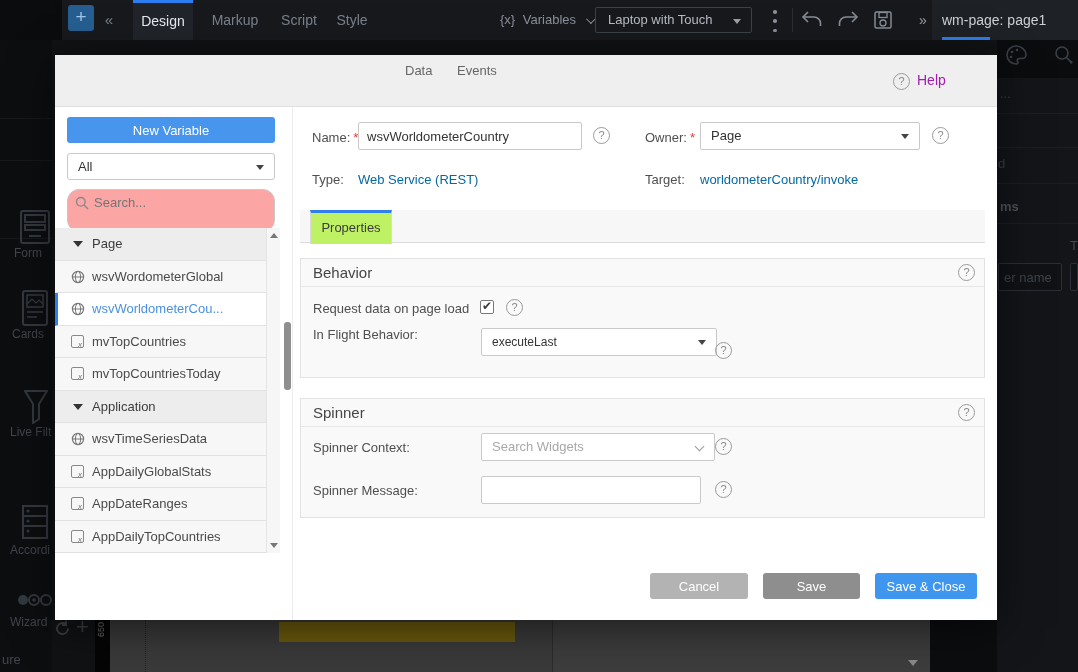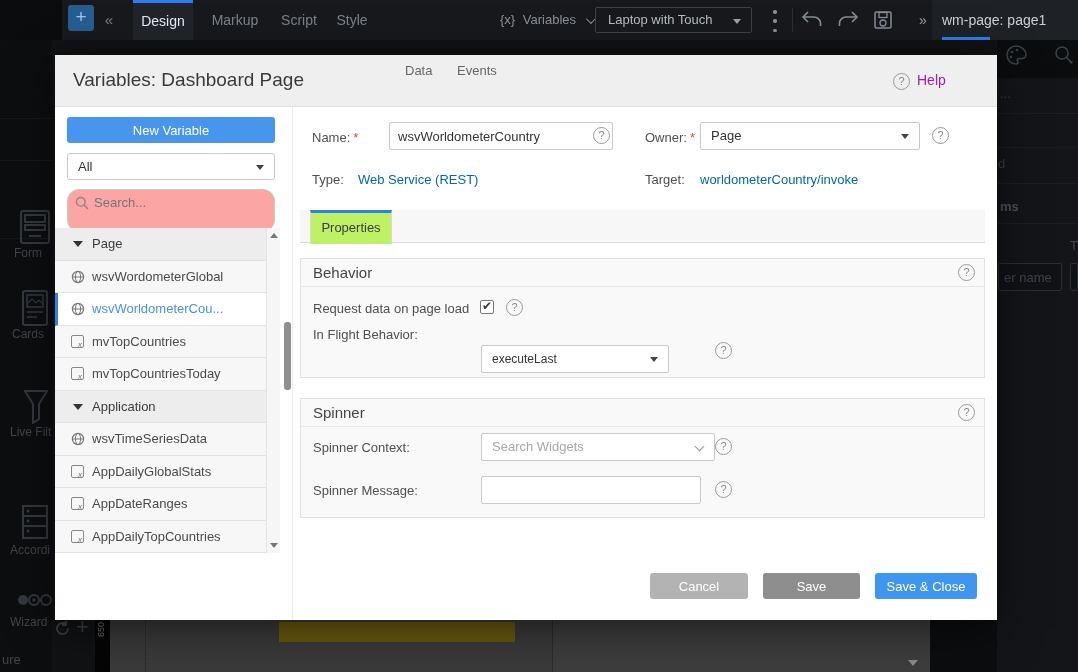--- a/index.html
+++ b/index.html
@@ -288,21 +288,20 @@
     <div class="rp-hline" style="top:145px;"></div>
     <span class="rp-frag" style="left:73px;top:160px;color:#45494f;">T</span>
     <div class="rp-box" style="left:1px;top:185px;width:64px;height:28px;">
       <span class="rp-frag" style="left:5px;top:6px;color:#3f444b;">er name</span>
     </div>
     <div class="rp-box" style="left:73px;top:185px;width:8px;height:28px;"></div>
   </div>
 
   <div class="dialog">
     <div class="dlg-header">
-      <div class="dlg-title">Variables: Dashboard Page</div>
       <span class="help-circ dlg-help-ic">?</span>
       <span class="dlg-help-lbl">Help</span>
     </div>
 
     <button class="btn-newvar">New Variable</button>
 
     <div class="sb-select">
       <span>All</span>
       <span class="caret-dn dark"></span>
     </div>
@@ -372,21 +371,21 @@
     <div class="vscroll">
       <span class="up"></span>
       <span class="dn"></span>
     </div>
     <div class="outer-thumb"></div>
     <div class="sb-divider"></div>
 
     <span class="f-label" style="left:257px;top:75px;">
       <span>Name:</span><span class="req">*</span>
     </span>
-    <input class="t-input" style="left: 303px; top: 67px; width: 224px; margin-left: 31px;" value="wsvWorldometerCountry">
+    <input class="t-input" style="left: 303px; top: 67px; width: 224px;" value="wsvWorldometerCountry">
     <span class="help-circ" style="position:absolute;left:538px;top:72px;">?</span>
 
     <span class="f-label" style="left:590px;top:75px;">
       <span>Owner:</span><span class="req">*</span>
     </span>
     <div class="t-select" style="left:645px;top:67px;width:220px;">
       <span>Page</span>
       <span class="caret-dn dark"></span>
     </div>
     <span class="help-circ" style="position:absolute;left:877px;top:72px;">?</span>
@@ -404,21 +403,21 @@
     <div class="card" style="top:203px;">
       <div class="card-hdr">
         <span class="card-title">Behavior</span>
         <span class="help-circ card-help">?</span>
       </div>
       <span class="f-label" style="left:12px;top:42px;">Request data on page load</span>
       <span class="checkbox checked" style="left:179px;top:41px;"></span>
       <span class="help-circ" style="position:absolute;left:205px;top:40px;">?</span>
 
       <span class="f-label" style="left:12px;top:68px;">In Flight Behavior:</span>
-      <div class="t-select" style="left:180px;top:86px;width:188px;font-size:12px;">
+      <div class="t-select" style="left:180px;top:69px;width:236px;font-size:12px;">
         <span>executeLast</span>
         <span class="caret-dn dark"></span>
       </div>
       <span class="help-circ" style="position:absolute;left:414px;top:83px;">?</span>
     </div>
 
     <div class="card" style="top:343px;">
       <div class="card-hdr">
         <span class="card-title">Spinner</span>
         <span class="help-circ card-help">?</span>

